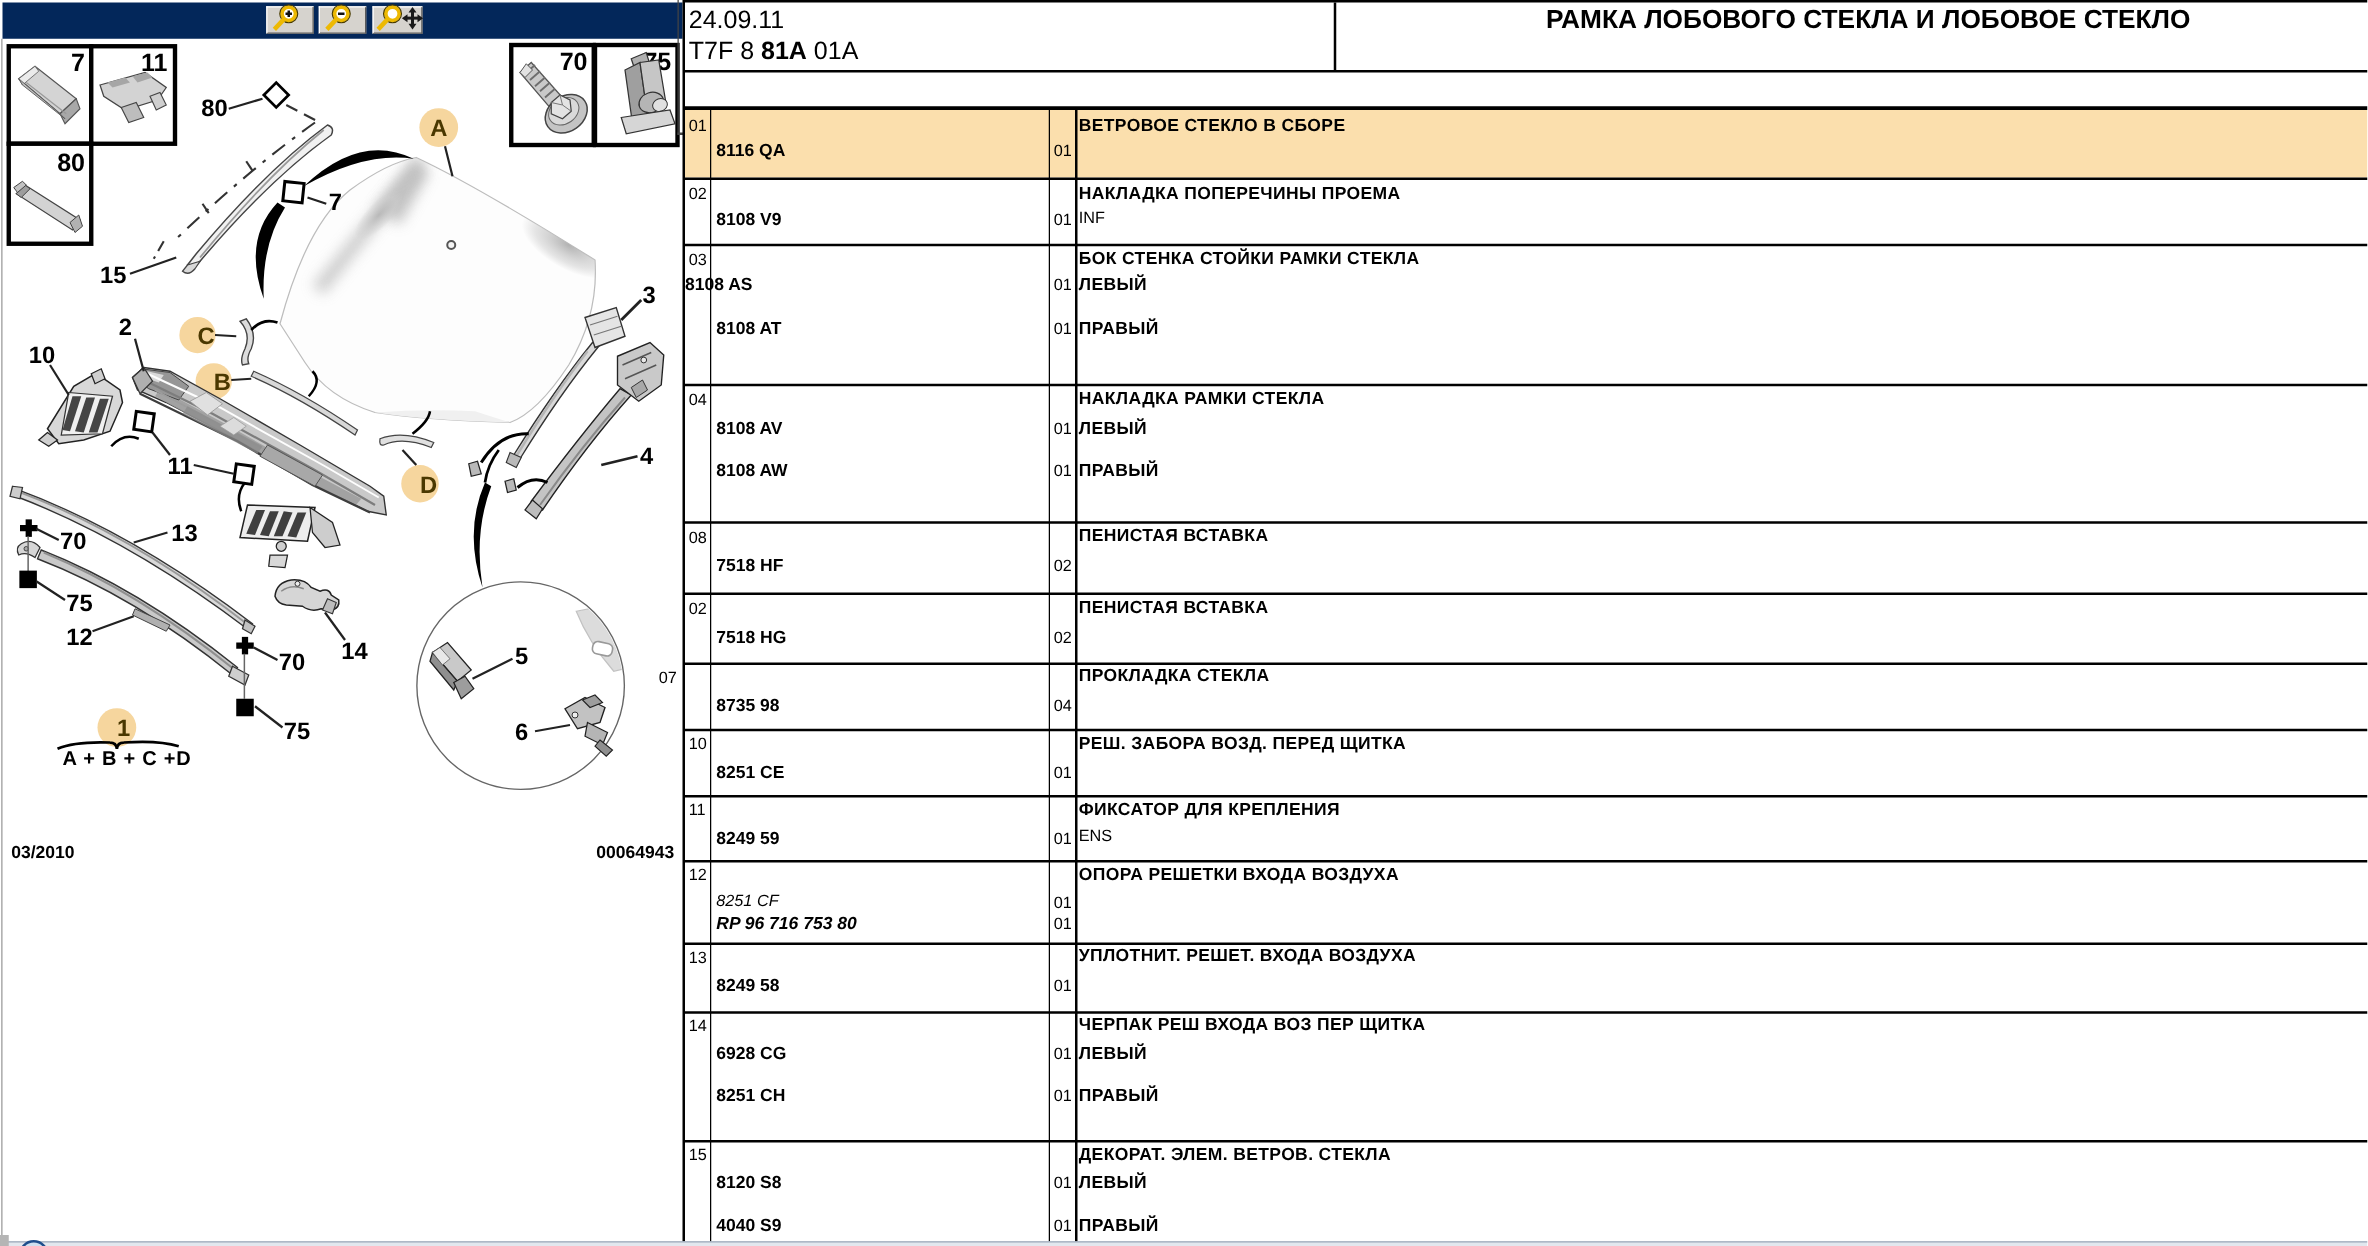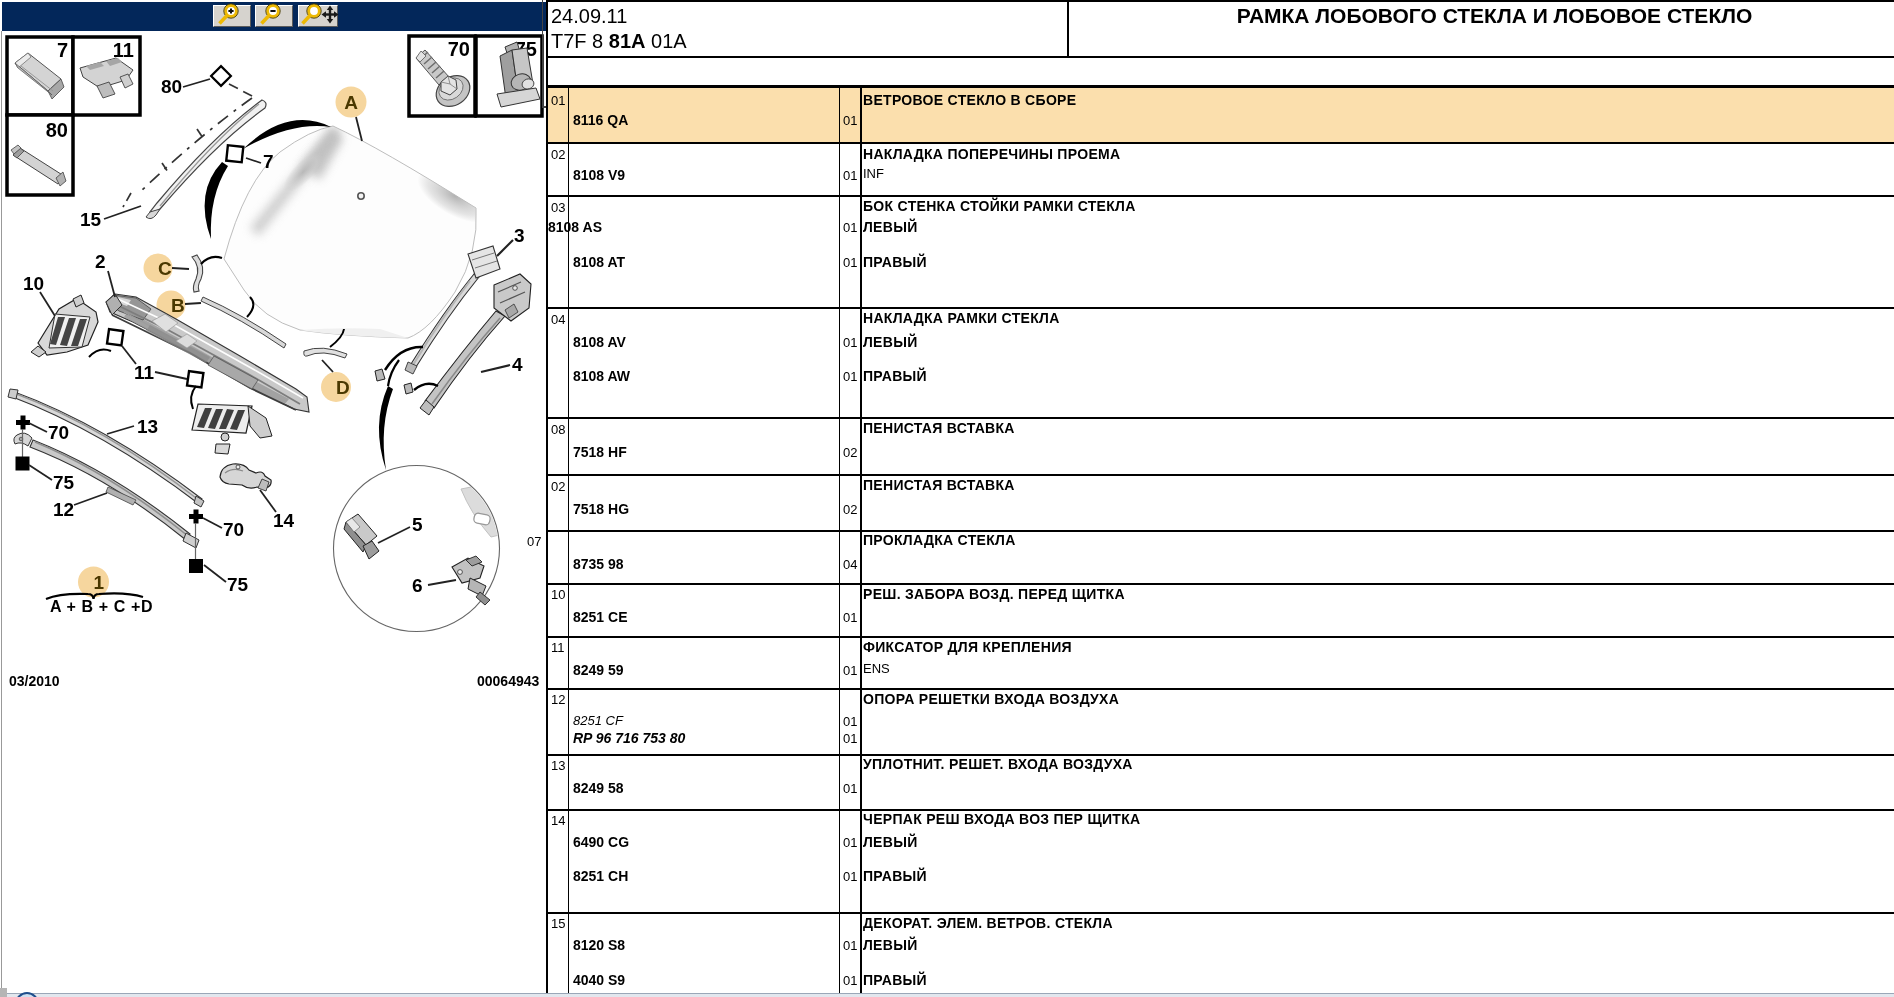--- a/index.html
+++ b/index.html
@@ -502,21 +502,21 @@
 <div class="abs" style="left:573px;top:730px;width:262px;font-size:14px;font-weight:bold;font-style:italic;">RP 96 716 753 80</div>
 <div class="qty" style="left:843px;top:731px;">01</div>
 <div class="desc" style="left:863px;top:691px;">ОПОРА РЕШЕТКИ ВХОДА ВОЗДУХА</div>
 
 <div class="rnum" style="left:551px;top:758px;">13</div>
 <div class="pcode" style="left:573px;top:780px;text-align:right;">8249 58</div>
 <div class="qty" style="left:843px;top:781px;">01</div>
 <div class="desc" style="left:863px;top:756px;">УПЛОТНИТ. РЕШЕТ. ВХОДА ВОЗДУХА</div>
 
 <div class="rnum" style="left:551px;top:813px;">14</div>
-<div class="pcode" style="left:573px;top:834px;">6490 CG</div>
+<div class="pcode" style="left:573px;top:834px;">6928 CG</div>
 <div class="qty" style="left:843px;top:835px;">01</div>
 <div class="desc" style="left:863px;top:834px;">ЛЕВЫЙ</div>
 <div class="pcode" style="left:573px;top:868px;">8251 CH</div>
 <div class="qty" style="left:843px;top:869px;">01</div>
 <div class="desc" style="left:863px;top:868px;">ПРАВЫЙ</div>
 <div class="desc" style="left:863px;top:811px;">ЧЕРПАК РЕШ ВХОДА ВОЗ ПЕР ЩИТКА</div>
 
 <div class="rnum" style="left:551px;top:916px;">15</div>
 <div class="pcode" style="left:573px;top:937px;">8120 S8</div>
 <div class="qty" style="left:843px;top:938px;">01</div>

